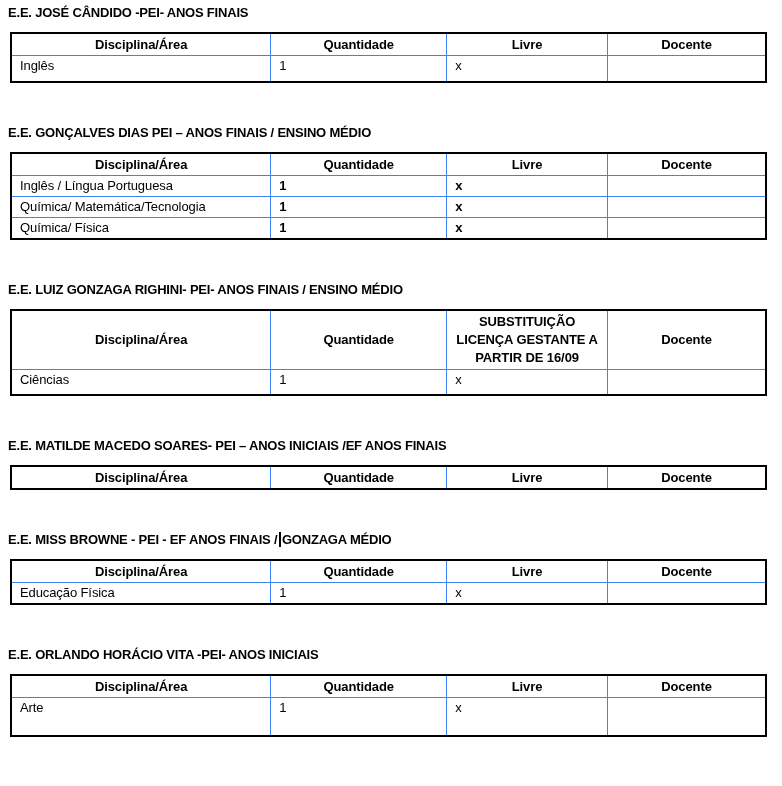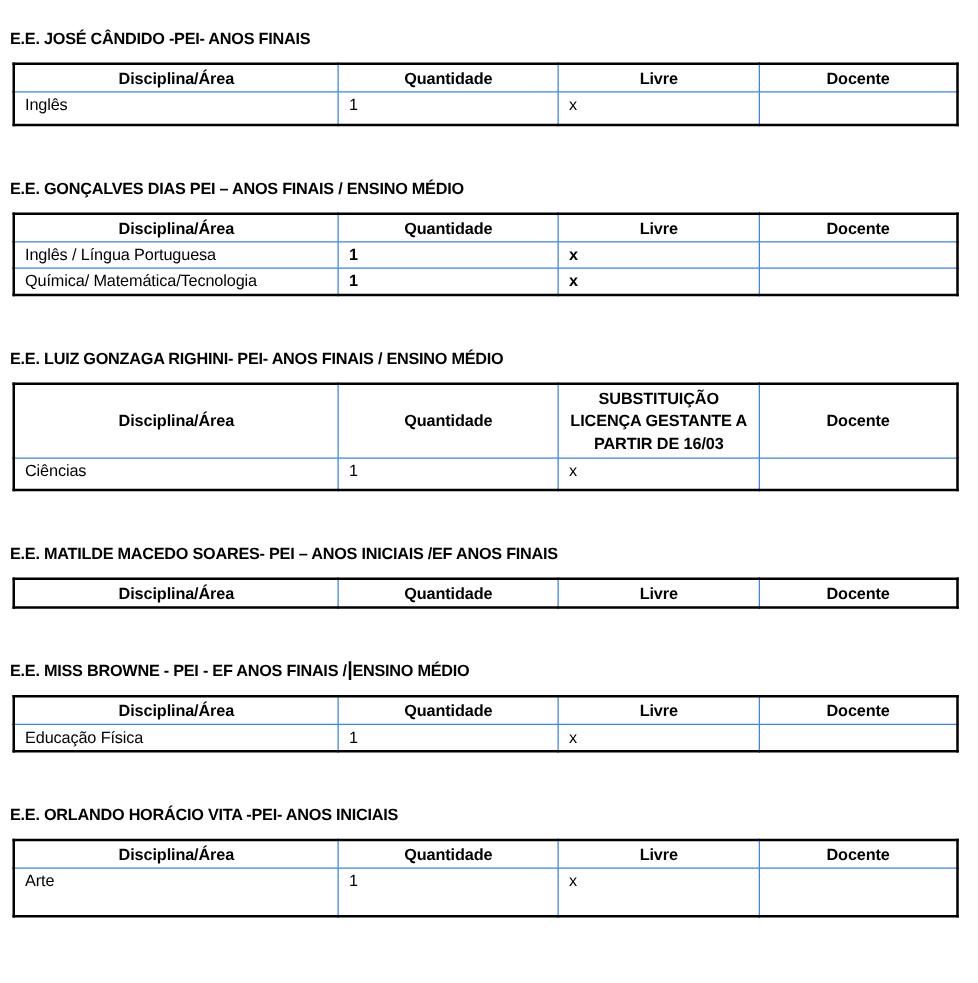--- a/index.html
+++ b/index.html
@@ -13,21 +13,21 @@
   .doc { padding: 5px 15px 12px 8px; }
 
   .sec { margin-bottom: 42px; }
   .sec:last-child { margin-bottom: 0; }
 
   .title {
     font-size: 13px;
     font-weight: bold;
     letter-spacing: -0.2px;
     line-height: 16px;
-    margin: 18px 0 11px 0;
+    margin: 0 0 11px 0;
     white-space: nowrap;
   }
 
   table.vtable {
     border-collapse: collapse;
     table-layout: fixed;
     width: 757px;
     margin-left: 2px;
     border: 2px solid #000000;
   }
@@ -140,38 +140,44 @@
           <td>1</td>
           <td>x</td>
           <td></td>
         </tr>
         <tr class="h21 bold-vals">
           <td>Química/ Matemática/Tecnologia</td>
           <td>1</td>
           <td>x</td>
           <td></td>
         </tr>
+        <tr class="h21 bold-vals">
+          <td>Química/ Física</td>
+          <td>1</td>
+          <td>x</td>
+          <td></td>
+        </tr>
       </tbody>
     </table>
   </section>
 
   <section class="sec">
     <h2 class="title">E.E. LUIZ GONZAGA RIGHINI- PEI- ANOS FINAIS / ENSINO MÉDIO</h2>
     <table class="vtable">
       <colgroup>
           <col class="c1">
           <col class="c2">
           <col class="c3">
           <col class="c4">
         </colgroup>
       <thead>
         <tr>
           <th>Disciplina/Área</th>
           <th>Quantidade</th>
-          <th><span class="wrap3">SUBSTITUIÇÃO LICENÇA GESTANTE A PARTIR DE 16/03</span></th>
+          <th><span class="wrap3">SUBSTITUIÇÃO LICENÇA GESTANTE A PARTIR DE 16/09</span></th>
           <th>Docente</th>
         </tr>
       </thead>
       <tbody>
         <tr class="h26">
           <td>Ciências</td>
           <td>1</td>
           <td>x</td>
           <td></td>
         </tr>
@@ -195,21 +201,21 @@
           <th>Livre</th>
           <th>Docente</th>
         </tr>
       </thead>
       <tbody>
       </tbody>
     </table>
   </section>
 
   <section class="sec">
-    <h2 class="title"><span>E.E. MISS BROWNE - PEI - EF ANOS FINAIS /</span><span class="caret"></span><span>ENSINO MÉDIO</span></h2>
+    <h2 class="title"><span>E.E. MISS BROWNE - PEI - EF ANOS FINAIS /</span><span class="caret"></span><span>GONZAGA MÉDIO</span></h2>
     <table class="vtable">
       <colgroup>
           <col class="c1">
           <col class="c2">
           <col class="c3">
           <col class="c4">
         </colgroup>
       <thead>
         <tr>
           <th>Disciplina/Área</th>

